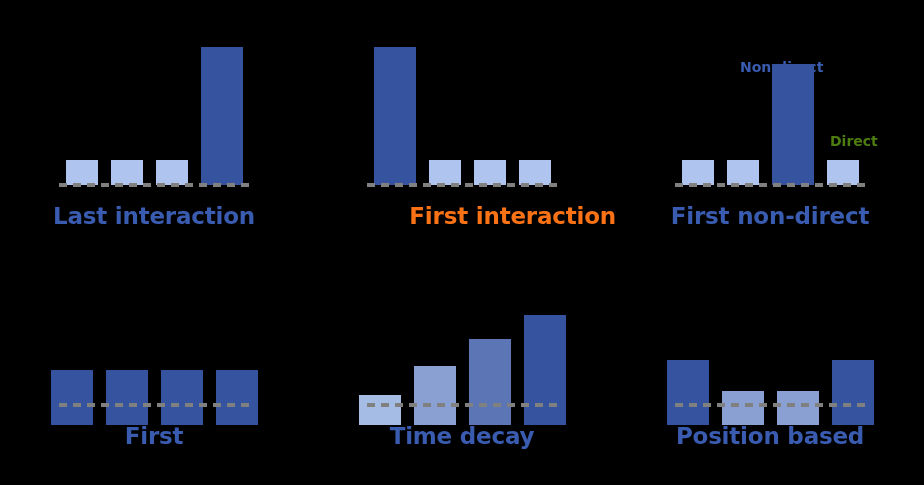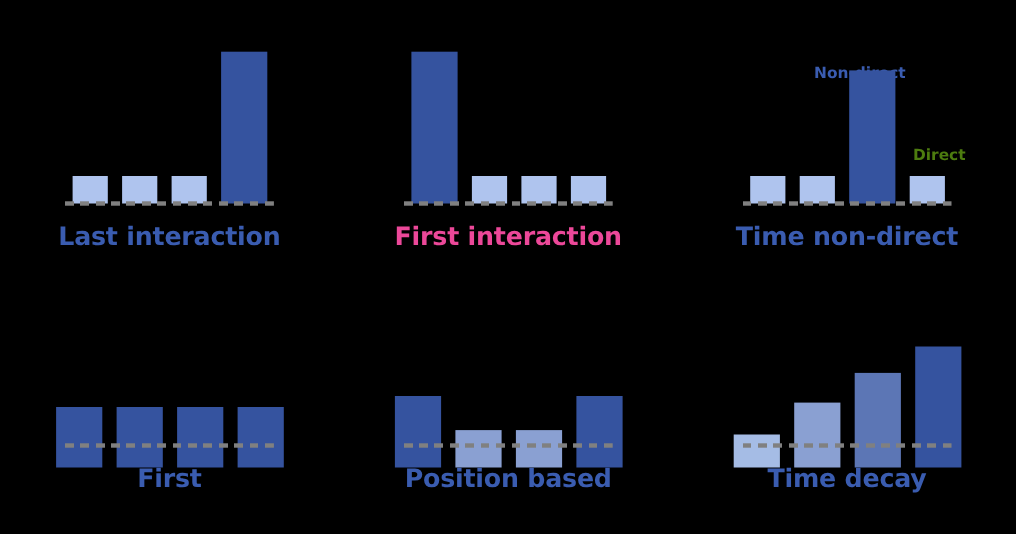--- a/index.html
+++ b/index.html
@@ -106,64 +106,64 @@
   </div>
 
   <div class="panel row-top">
     <div class="plot">
       <span class="bar" style="height: 138px; background: rgb(53, 83, 159);"></span>
       <span class="bar narrow" style="height: 24.84px; background: rgb(175, 196, 238);"></span>
       <span class="bar narrow" style="height: 24.84px; background: rgb(175, 196, 238);"></span>
       <span class="bar narrow" style="height: 24.84px; background: rgb(175, 196, 238);"></span>
     </div>
     <div class="baseline" style="background-image: repeating-linear-gradient(to right, rgb(128, 128, 128) 0px, rgb(128, 128, 128) 8px, transparent 8px, transparent 14px);"></div>
-    <div class="caption" style="color: #ec4899;">First interaction</div>
+    <div class="caption" style="color: #f97316; text-align: right;">First interaction</div>
   </div>
 
   <div class="panel row-top">
     <div class="annot non-direct" style="color: rgb(58, 92, 176);">Non-direct</div>
     <div class="annot direct" style="color: #4d7c0f;">Direct</div>
     <div class="plot">
       <span class="bar narrow" style="height: 24.84px; background: rgb(175, 196, 238);"></span>
       <span class="bar narrow" style="height: 24.84px; background: rgb(175, 196, 238);"></span>
       <span class="bar" style="height: 121.44px; background: rgb(53, 83, 159);"></span>
       <span class="bar narrow" style="height: 24.84px; background: rgb(175, 196, 238);"></span>
     </div>
     <div class="baseline" style="background-image: repeating-linear-gradient(to right, rgb(128, 128, 128) 0px, rgb(128, 128, 128) 8px, transparent 8px, transparent 14px);"></div>
     <div class="caption" style="color: rgb(58, 92, 176);">
-      <div>Time non-direct</div>
+      <div>First non-direct</div>
     </div>
   </div>
 
   <div class="panel row-bottom">
     <div class="plot">
       <span class="bar" style="height: 55.2px; background: rgb(53, 83, 159);"></span>
       <span class="bar" style="height: 55.2px; background: rgb(53, 83, 159);"></span>
       <span class="bar" style="height: 55.2px; background: rgb(53, 83, 159);"></span>
       <span class="bar" style="height: 55.2px; background: rgb(53, 83, 159);"></span>
     </div>
     <div class="baseline" style="background-image: repeating-linear-gradient(to right, rgb(128, 128, 128) 0px, rgb(128, 128, 128) 8px, transparent 8px, transparent 14px);"></div>
     <div class="caption" style="color: rgb(58, 92, 176);">First</div>
   </div>
 
   <div class="panel row-bottom">
     <div class="plot">
+      <span class="bar" style="height: 30.36px; background: rgb(165, 188, 229);"></span>
+      <span class="bar" style="height: 59.34px; background: rgb(138, 160, 210);"></span>
+      <span class="bar" style="height: 85.56px; background: rgb(92, 118, 181);"></span>
+      <span class="bar" style="height: 110.4px; background: rgb(53, 83, 159);"></span>
+    </div>
+    <div class="baseline" style="background-image: repeating-linear-gradient(to right, rgb(128, 128, 128) 0px, rgb(128, 128, 128) 8px, transparent 8px, transparent 14px);"></div>
+    <div class="caption" style="color: rgb(58, 92, 176);">Time decay</div>
+  </div>
+
+  <div class="panel row-bottom">
+    <div class="plot">
       <span class="bar" style="height: 64.86px; background: rgb(53, 83, 159);"></span>
       <span class="bar" style="height: 34.5px; background: rgb(138, 160, 210);"></span>
       <span class="bar" style="height: 34.5px; background: rgb(138, 160, 210);"></span>
       <span class="bar" style="height: 64.86px; background: rgb(53, 83, 159);"></span>
     </div>
     <div class="baseline" style="background-image: repeating-linear-gradient(to right, rgb(128, 128, 128) 0px, rgb(128, 128, 128) 8px, transparent 8px, transparent 14px);"></div>
     <div class="caption" style="color: rgb(58, 92, 176);">Position based</div>
   </div>
 
-  <div class="panel row-bottom">
-    <div class="plot">
-      <span class="bar" style="height: 30.36px; background: rgb(165, 188, 229);"></span>
-      <span class="bar" style="height: 59.34px; background: rgb(138, 160, 210);"></span>
-      <span class="bar" style="height: 85.56px; background: rgb(92, 118, 181);"></span>
-      <span class="bar" style="height: 110.4px; background: rgb(53, 83, 159);"></span>
-    </div>
-    <div class="baseline" style="background-image: repeating-linear-gradient(to right, rgb(128, 128, 128) 0px, rgb(128, 128, 128) 8px, transparent 8px, transparent 14px);"></div>
-    <div class="caption" style="color: rgb(58, 92, 176);">Time decay</div>
-  </div>
-
 </div>
 
 </body></html>

